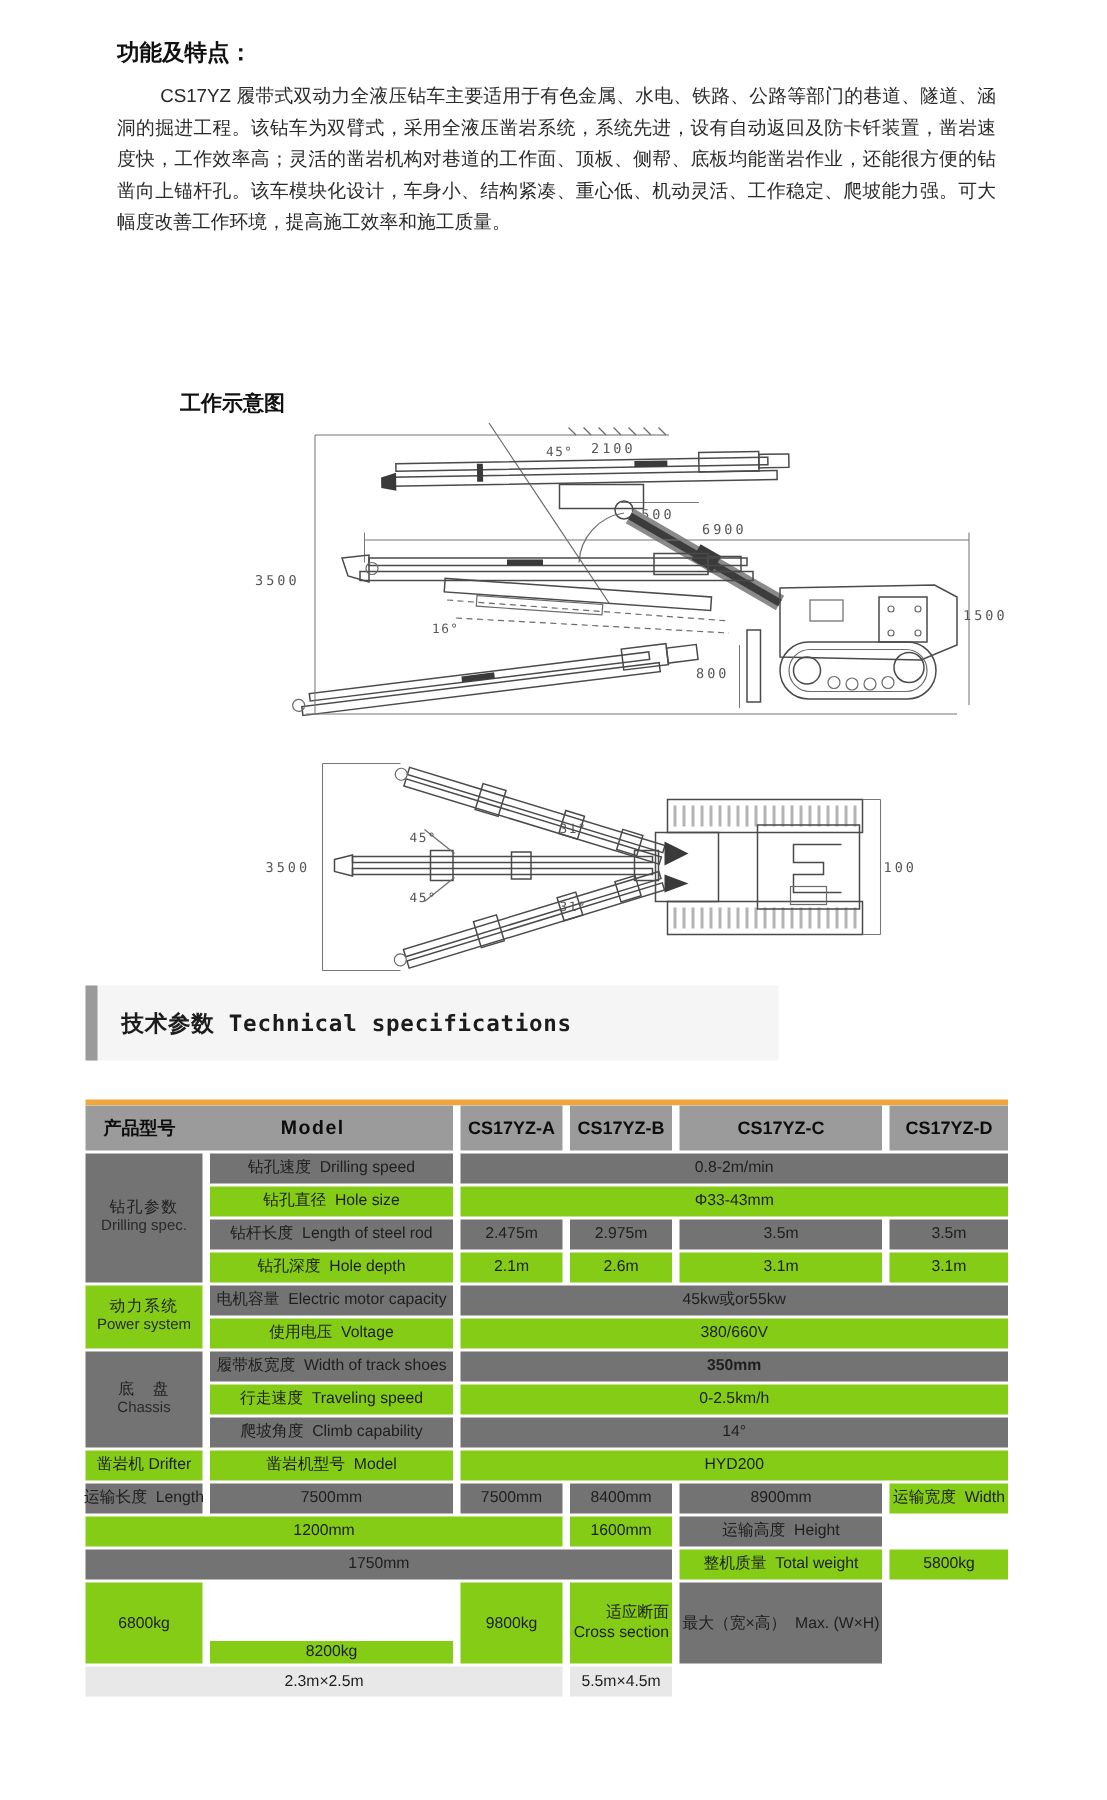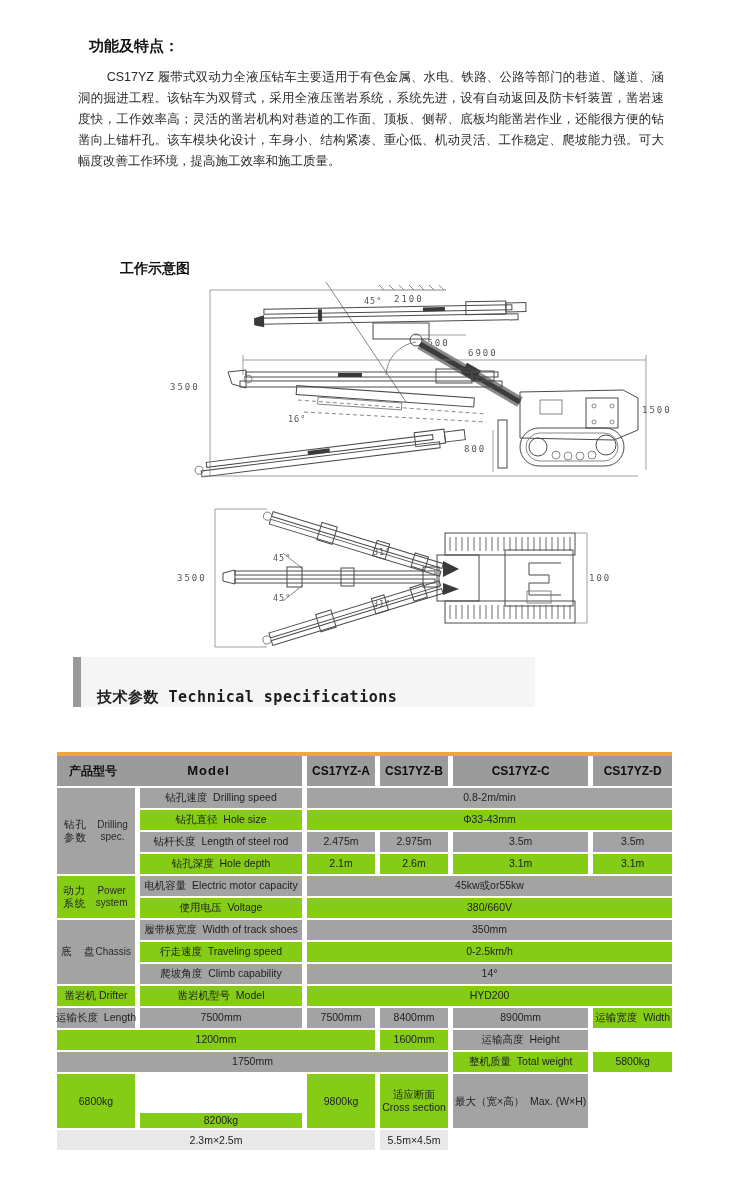--- a/index.html
+++ b/index.html
@@ -1,52 +1,52 @@
 <!DOCTYPE html>
 <html><head>
 <meta charset="utf-8">
 <style>
   html,body{margin:0;padding:0;background:#fff;}
   body{width:738px;height:1200px;position:relative;font-family:"Liberation Sans",sans-serif;color:#222;overflow:hidden;}
 
   
   .features{position:absolute;left:78px;top:26px;width:586px;}
-  .features-title{font-size:15px;font-weight:bold;color:#111;margin:11px;}
+  .features-title{font-size:15px;font-weight:bold;color:#111;margin:0;}
   .features-body{margin:9px 0 0 0;font-size:12.5px;line-height:21px;text-align:justify;text-indent:2.3em;color:#2a2a2a;}
 
   
   .diagram-title{position:absolute;left:120px;top:260px;font-size:14px;font-weight:bold;color:#111;}
   svg{position:absolute;}
   .svg-side{left:168px;top:280px;}
   .svg-top{left:175px;top:495px;}
   .ln{stroke:#4a4a4a;stroke-width:1;fill:none;}
   .ln2{stroke:#6a6a6a;stroke-width:.8;fill:none;}
   .dimln{stroke:#777;stroke-width:.7;fill:none;}
   .dim{font-family:"DejaVu Sans Mono",monospace;font-size:9px;letter-spacing:2px;fill:#555;}
   .deg{font-family:"DejaVu Sans Mono",monospace;font-size:8.5px;letter-spacing:1px;fill:#555;}
   .dk{fill:#3a3a3a;}
 
   
-  .spec-heading{position:absolute;left:73px;top:657px;width:462px;height:50px;background:#f5f5f5;display:flex;align-items:flex-end;}
+  .spec-heading{position:absolute;left:57px;top:657px;width:462px;height:50px;background:#f5f5f5;display:flex;align-items:center;}
   .spec-heading .bar{width:8px;height:50px;background:#9a9a9a;margin-right:16px;flex:0 0 auto;}
   .spec-heading .txt{font-family:"DejaVu Sans Mono",monospace;font-size:15px;font-weight:bold;color:#1c1c1c;letter-spacing:.5px;}
 
   
-  .spec-table{position:absolute;left:57px;top:752px;width:615px;}
+  .spec-table{position:absolute;left:57px;top:733px;width:615px;}
   .accent{height:4px;}
   .grid{display:grid;grid-template-columns:78px 162px 1fr 1fr 1fr 1fr;column-gap:5px;row-gap:2px;grid-auto-rows:minmax(20px,auto);background:#fff;margin-top:0;}
   .cell{display:flex;align-items:center;justify-content:center;text-align:center;font-size:10.5px;line-height:1.25;padding:1px 2px;color:#1e1e1e;white-space:pre;}
   .cell.head{background:#9b9b9b;min-height:28px;font-weight:bold;font-size:12px;color:#0d0d0d;}
   .cell.combined{justify-content:flex-start;padding-left:12px;}
   .combined .zh{font-size:12px;font-weight:bold;}
   .combined .md{flex:1;text-align:center;font-size:13px;font-weight:bold;letter-spacing:1px;}
-  .light{background:#a3a3a3;}
+  .light{background:#737373;}
   .dark{background:#84cc16;}
   .dark2{background:#e8e8e8;}
-  .group-cell{font-size:10.5px;white-space:normal;}
+  .group-cell{flex-direction:column;font-size:10.5px;white-space:normal;text-align:right;}
   .group-cell .gzh{letter-spacing:1px;}
   .group-cell .gen{font-size:10px;color:#2a2a2a;}
 </style>
 </head>
 <body>
 
 <div class="features">
   <h1 class="features-title">功能及特点：</h1>
   <p class="features-body">CS17YZ 履带式双动力全液压钻车主要适用于有色金属、水电、铁路、公路等部门的巷道、隧道、涵洞的掘进工程。该钻车为双臂式，采用全液压凿岩系统，系统先进，设有自动返回及防卡钎装置，凿岩速度快，工作效率高；灵活的凿岩机构对巷道的工作面、顶板、侧帮、底板均能凿岩作业，还能很方便的钻凿向上锚杆孔。该车模块化设计，车身小、结构紧凑、重心低、机动灵活、工作稳定、爬坡能力强。可大幅度改善工作环境，提高施工效率和施工质量。</p>
 </div>
@@ -242,21 +242,21 @@
       </div>
       <div class="cell param light">电机容量  Electric motor capacity</div>
       <div class="cell value light" style="grid-column: span 4;">45kw或or55kw</div>
       <div class="cell param dark">使用电压  Voltage</div>
       <div class="cell value dark" style="grid-column: span 4;">380/660V</div>
       <div class="cell group-cell light" style="grid-row: span 3;">
         <div class="gzh">底　盘</div>
         <div class="gen">Chassis</div>
       </div>
       <div class="cell param light">履带板宽度  Width of track shoes</div>
-      <div class="cell value light" style="grid-column: span 4;">350mm</div>
+      <div class="cell value light" style="grid-column: span 4; font-weight: bold;">350mm</div>
       <div class="cell param dark">行走速度  Traveling speed</div>
       <div class="cell value dark" style="grid-column: span 4;">0-2.5km/h</div>
       <div class="cell param light">爬坡角度  Climb capability</div>
       <div class="cell value light" style="grid-column: span 4;">14°</div>
       <div class="cell group-cell dark" style="grid-row: span 1;">凿岩机 Drifter</div>
       <div class="cell param dark">凿岩机型号  Model</div>
       <div class="cell value dark" style="grid-column: span 4;">HYD200</div>
       <div class="cell param light">运输长度  Length</div>
       <div class="cell value light" style="grid-column: span 1;">7500mm</div>
       <div class="cell value light" style="grid-column: span 1;">7500mm</div>

